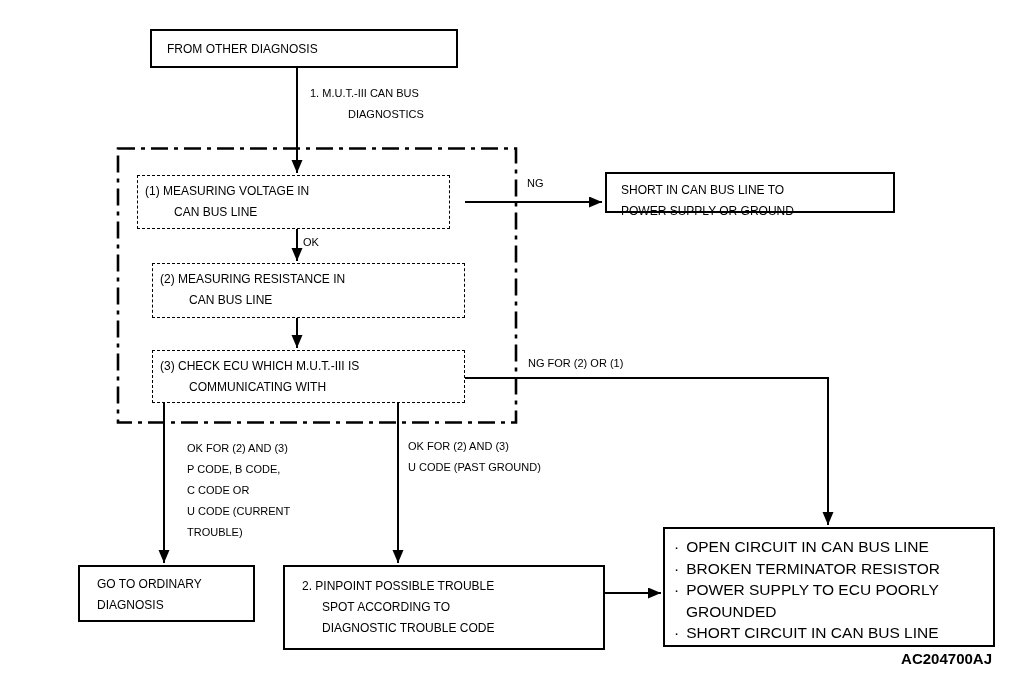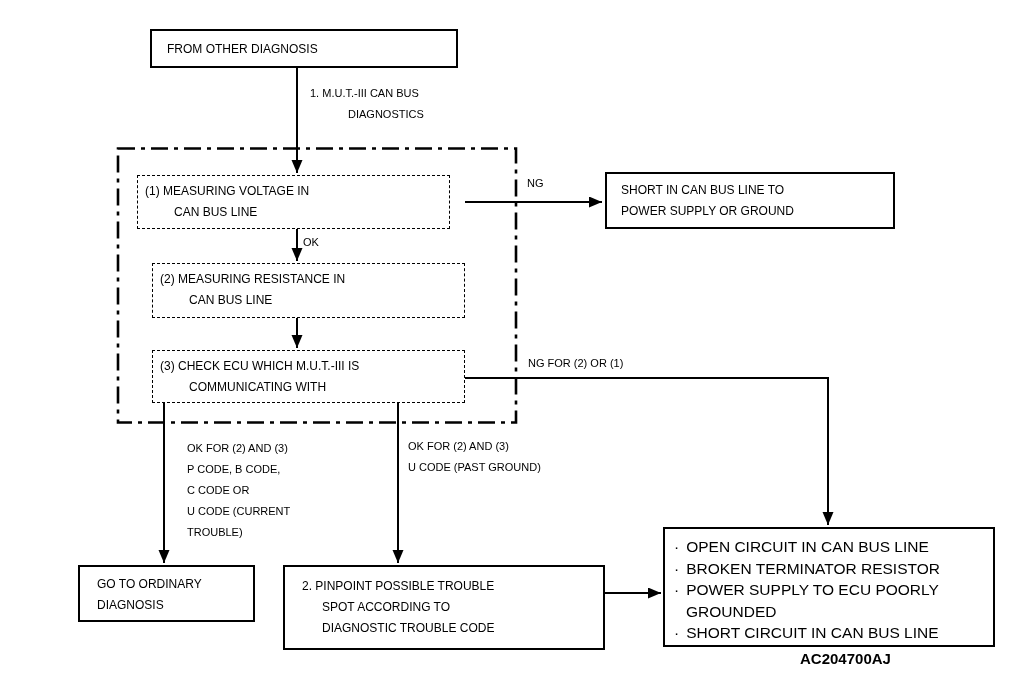--- a/index.html
+++ b/index.html
@@ -16,21 +16,21 @@
   .box .ln { white-space:nowrap; }
   .indent1 { padding:5px 4px 0 36px; }
   .indent1 .l1 { text-indent:-29px; }
   .plain { padding-top:7px; padding-left:15px; }
   .pin { padding:9px 4px 0 37px; }
   .pin .l1 { text-indent:-20px; }
   .lbl { position:absolute; font-size:11px; line-height:21px; z-index:2; white-space:nowrap; }
   .cause { padding-left:12px; text-indent:-12px; white-space:normal; }
   .cause .dot { margin-right:7px; }
   .causes-box { padding:7px 6px 0 9px; font-size:15.5px; line-height:21.5px; }
-  .watermark { position:absolute; left:800px; top:650px; width:192px; 
+  .watermark { position:absolute; left:800px; top:650px; width:192px; text-align:right;
     font-size:15px; font-weight:bold; z-index:2; }
 </style>
 </head>
 <body>
 
 <div class="stage">
 
   <svg class="lines" width="1010" height="678" viewBox="0 0 1010 678">
     <defs>
       <marker id="ah" markerUnits="userSpaceOnUse" markerWidth="15" markerHeight="12" refX="13" refY="5.5" orient="auto">
@@ -78,21 +78,21 @@
     <div class="ln">CAN BUS LINE</div>
   </div>
 
   <div class="box dotted indent1" style="left:152px;top:350px;width:313px;height:53px;">
     <div class="ln l1">(3) CHECK ECU WHICH M.U.T.-III IS</div>
     <div class="ln">COMMUNICATING WITH</div>
   </div>
 
   <div class="lbl" style="left:527px;top:173px;">NG</div>
 
-  <div class="box plain" style="left:605px;top:172px;width:290px;height:57px;padding-top:6px;padding-left:14px;">
+  <div class="box plain" style="left:605px;top:172px;width:290px;height:41px;padding-top:6px;padding-left:14px;">
     <div class="ln">SHORT IN CAN BUS LINE TO</div>
     <div class="ln">POWER SUPPLY OR GROUND</div>
   </div>
 
   <div class="lbl" style="left:528px;top:353px;">NG FOR (2) OR (1)</div>
 
   <div class="lbl" style="left:187px;top:438px;">
     <div>OK FOR (2) AND (3)</div>
     <div>P CODE, B CODE,</div>
     <div>C CODE OR</div>

